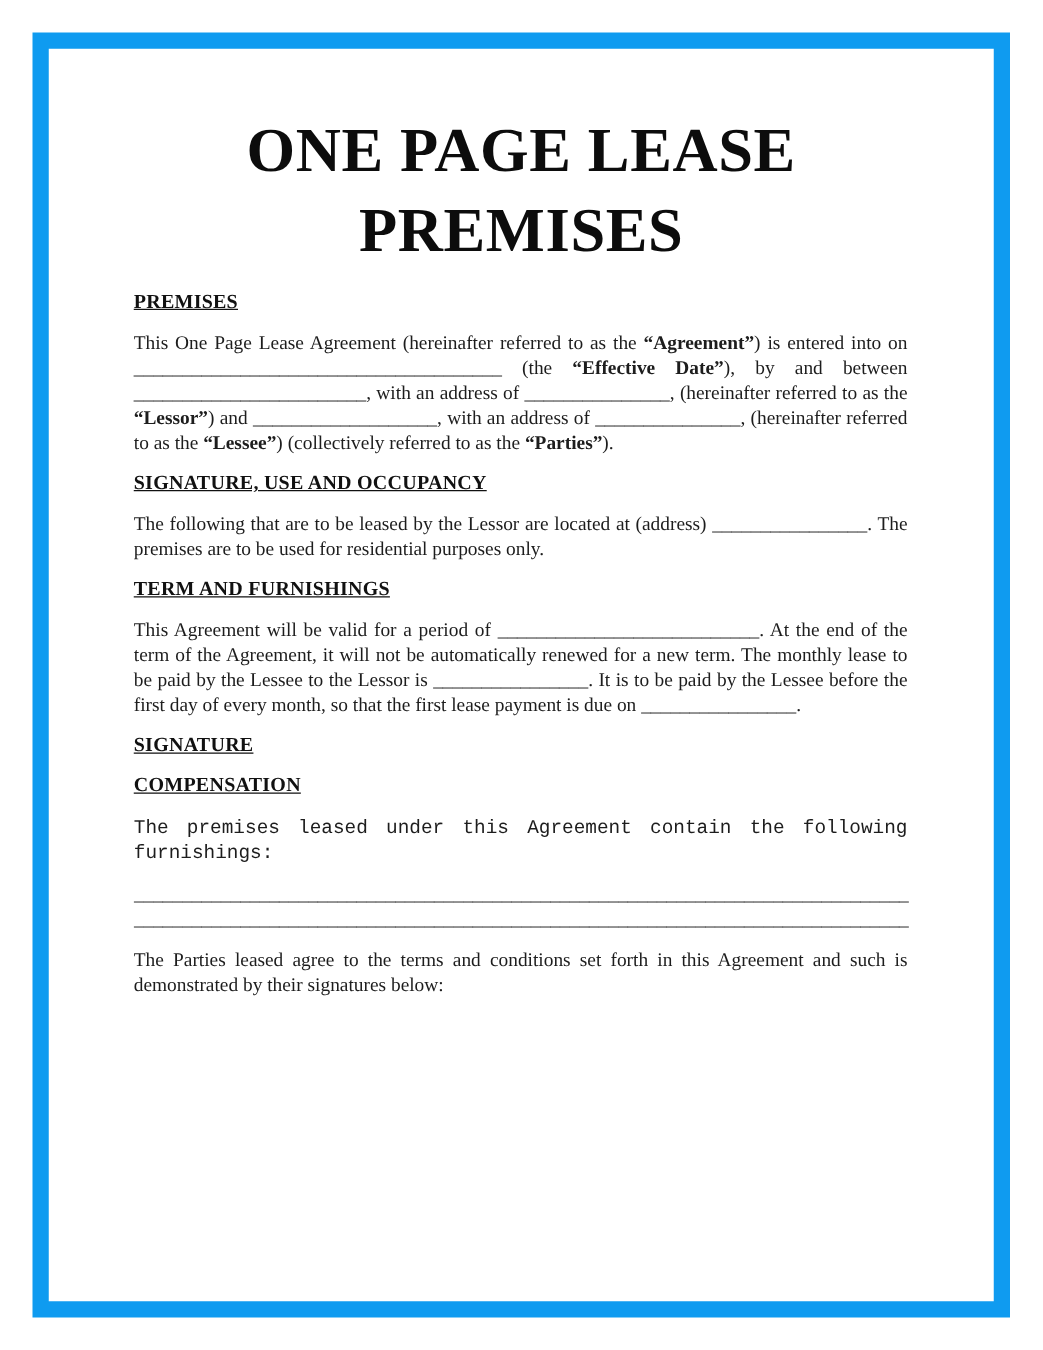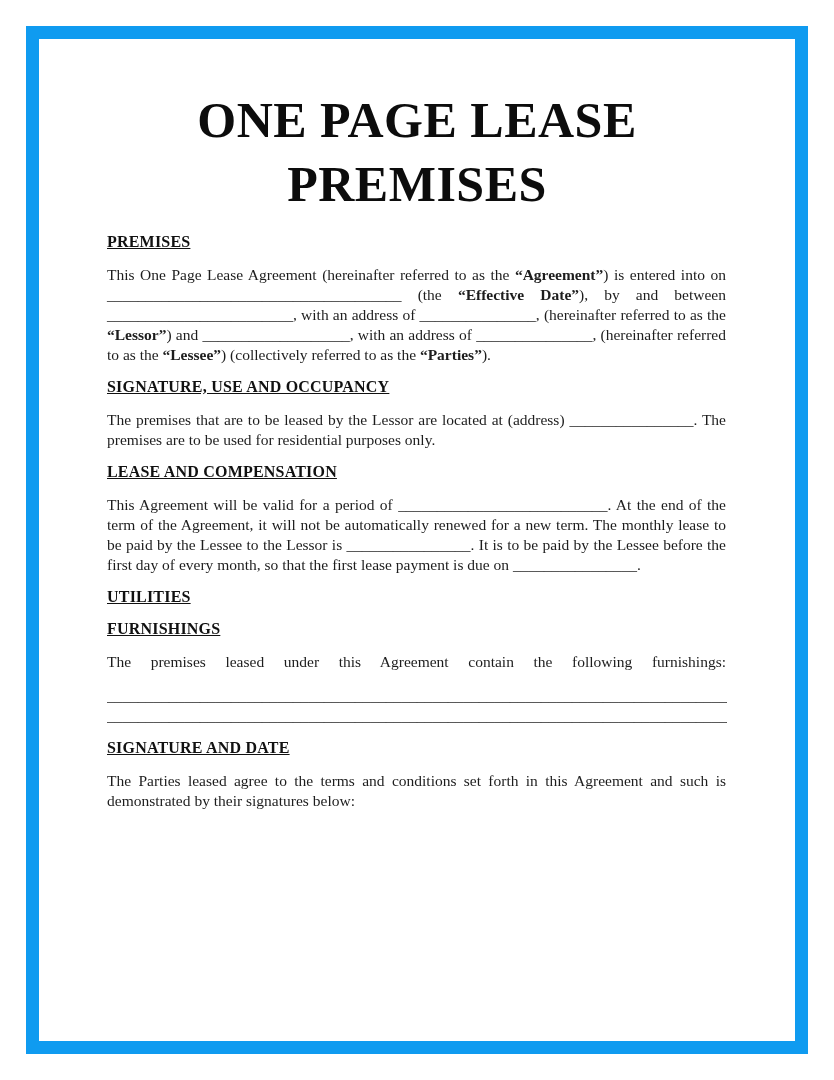--- a/index.html
+++ b/index.html
@@ -43,21 +43,21 @@
     letter-spacing: 0.2px;
     color: #111111;
     margin: 12px 0 0 0;
   }
   p.body-par {
     font-size: 15.5px;
     line-height: 20px;
     text-align: justify;
     margin: 13px 1px 0 0;
   }
-  p.force-last { text-align-last: justify; }
+  p.force-last { text-align-last: justify; font-family: Liberation Mono, monospace; }
   .b { font-weight: bold; }
   .blank-rows { margin-top: 14px; }
   .blank-row {
     font-size: 15.5px;
     line-height: 20px;
     white-space: nowrap;
     overflow: hidden;
     width: 100%;
   }
 </style>
@@ -74,40 +74,39 @@
       <div>PREMISES</div>
     </h1>
 
     <section>
       <h2 class="section-heading">PREMISES</h2>
       <p class="body-par"><span>This One Page Lease Agreement (hereinafter referred to as the </span><span class="b">“Agreement”</span><span>) is entered into on </span><span>______________________________________</span><span> (the </span><span class="b">“Effective Date”</span><span>), by and between </span><span>________________________</span><span>, with an address of </span><span>_______________</span><span>, (hereinafter referred to as the </span><span class="b">“Lessor”</span><span>) and </span><span>___________________</span><span>, with an address of </span><span>_______________</span><span>, (hereinafter referred to as the </span><span class="b">“Lessee”</span><span>) (collectively referred to as the </span><span class="b">“Parties”</span><span>).</span></p>
     </section>
 
     <section>
       <h2 class="section-heading">SIGNATURE, USE AND OCCUPANCY</h2>
-      <p class="body-par"><span>The premises that are to be leased by the Lessor are located at (address) </span><span>________________</span><span>. The premises are to be used for residential purposes only.</span></p>
+      <p class="body-par"><span>The following that are to be leased by the Lessor are located at (address) </span><span>________________</span><span>. The premises are to be used for residential purposes only.</span></p>
     </section>
 
     <section>
-      <h2 class="section-heading">LEASE AND COMPENSATION</h2>
+      <h2 class="section-heading">TERM AND FURNISHINGS</h2>
       <p class="body-par"><span>This Agreement will be valid for a period of </span><span>___________________________</span><span>. At the end of the term of the Agreement, it will not be automatically renewed for a new term. The monthly lease to be paid by the Lessee to the Lessor is </span><span>________________</span><span>. It is to be paid by the Lessee before the first day of every month, so that the first lease payment is due on </span><span>________________</span><span>.</span></p>
     </section>
 
     <section>
-      <h2 class="section-heading">UTILITIES</h2>
+      <h2 class="section-heading">SIGNATURE</h2>
     </section>
 
     <section>
-      <h2 class="section-heading">FURNISHINGS</h2>
+      <h2 class="section-heading">COMPENSATION</h2>
       <p class="body-par force-last"><span>The premises leased under this Agreement contain the following furnishings:</span></p>
       <div class="blank-rows">
         <div class="blank-row">__________________________________________________________________________________</div>
         <div class="blank-row">__________________________________________________________________________________</div>
       </div>
     </section>
 
     <section>
-      <h2 class="section-heading">SIGNATURE AND DATE</h2>
       <p class="body-par"><span>The Parties leased agree to the terms and conditions set forth in this Agreement and such is demonstrated by their signatures below:</span></p>
     </section>
 
   </div>
 </div>
 
 </body></html>

